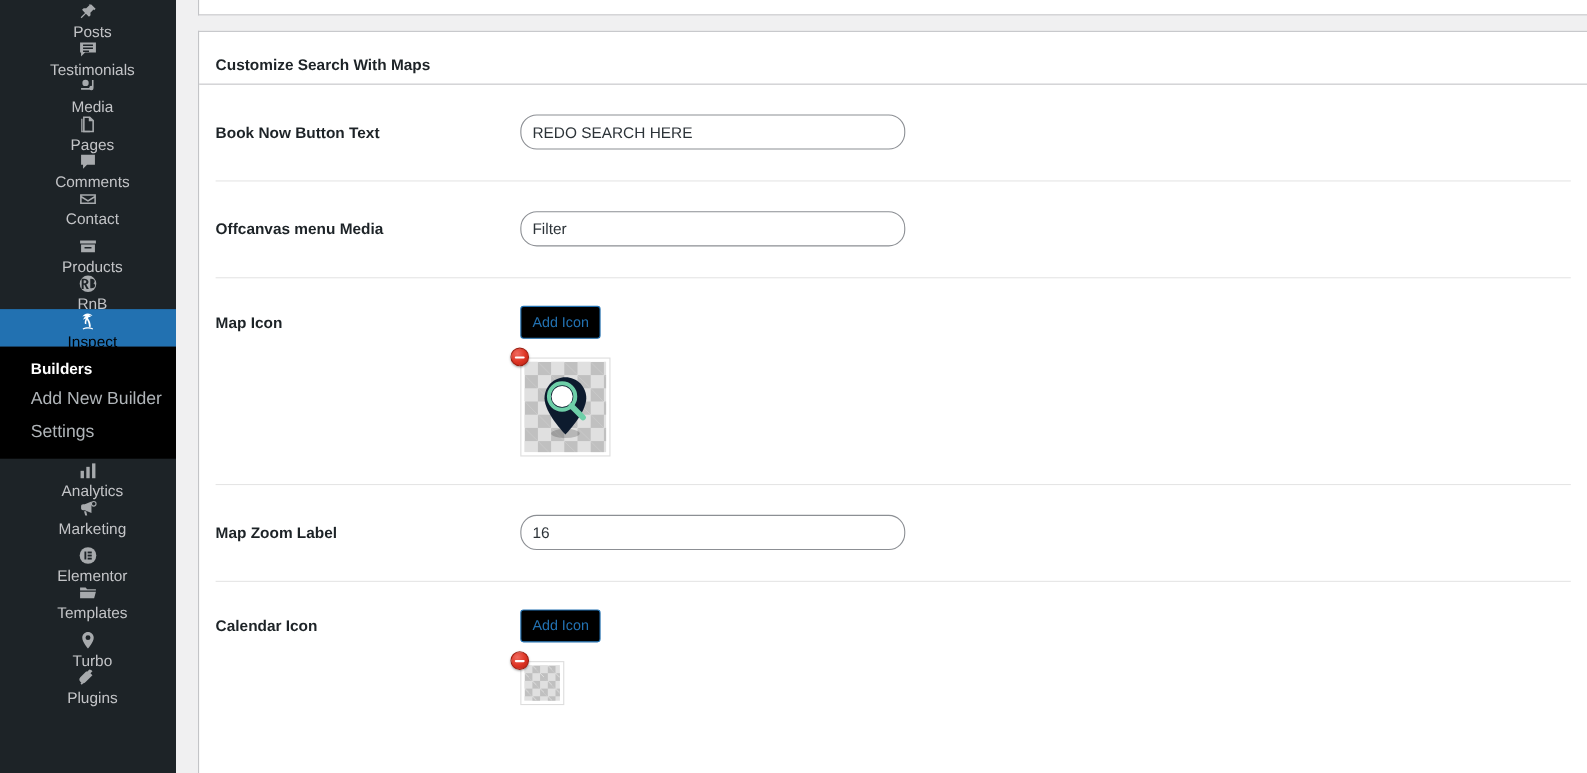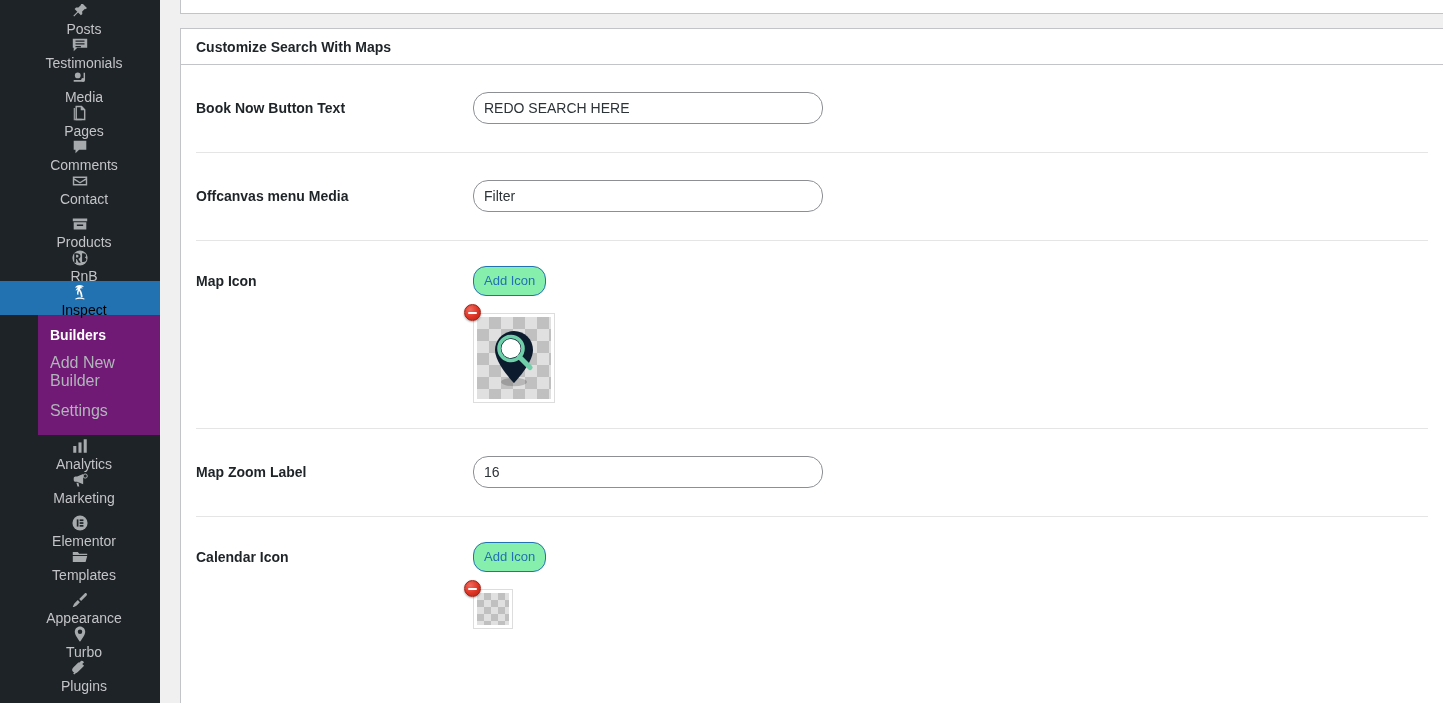--- a/index.html
+++ b/index.html
@@ -53,23 +53,22 @@
     right: -8px; top: 50%;
     margin-top: -8px;
     border-style: solid;
     border-width: 8px 0 8px 8px;
     border-color: transparent transparent transparent #f0f0f1;
   }
 
   .menu-sep { height: 9px; }
 
   .submenu {
-    background: #701a75;
-    padding: 7px 0 9px 0;
-    margin-left: 38px;
+    background: #000000;
+    padding: 7px 0 9px 16px;
   }
   .submenu-title {
     padding: 5px 0 5px 12px;
     color: #fff;
     font-size: 14px;
     font-weight: bold;
   }
   .submenu-item {
     padding: 6px 0 6px 12px;
     color: #b0b5b9;
@@ -104,20 +103,21 @@
     background: #fff;
     border: 1px solid #c3c4c7;
     border-right: none;
   }
 
   .panel-header {
     height: 36px;
     display: flex; align-items: center;
     padding-left: 15px;
     border-bottom: 1px solid #c3c4c7;
+    margin-top: 12px;
   }
   .panel-header-title {
     font-size: 14px;
     font-weight: bold;
     color: #1d2327;
   }
 
   .panel-body { padding: 0 15px; }
 
   .form-row {
@@ -150,23 +150,23 @@
   }
 
   .btn-secondary {
     display: inline-block;
     height: 30px;
     padding: 0 10px;
     font-size: 13px;
     font-family: "Liberation Sans", sans-serif;
     line-height: 28px;
     color: #2271b1;
-    background: #86efac;
+    background: #000000;
     border: 1px solid #2271b1;
-    border-radius: 13px;
+    border-radius: 3px;
     cursor: pointer;
     white-space: nowrap;
   }
 
   
   .thumb-wrap { position: relative; display: inline-block; }
   .thumb-box {
     background: #fff;
     border: 1px solid #ddd;
     padding: 3px;
@@ -332,28 +332,20 @@
         </div>
         <div class="menu-item">
           <span class="mi-icon">
             <svg width="18" height="18" viewBox="0 0 20 20">
               <path fill="currentColor" d="M2 4.5h5.6l1.5 1.8H18v1.4H2V4.5zm0 4.3h16l-1.8 6.7H2V8.8z"></path>
             </svg>
           </span>
           <span class="mi-label">Templates</span>
         </div>
         <div class="menu-sep"></div>
-        <div class="menu-item">
-          <span class="mi-icon">
-            <svg width="18" height="18" viewBox="0 0 20 20">
-              <path fill="currentColor" d="M17.3 2.8c.6.6.6 1.5 0 2.1l-6.1 6.1-2.1-2.1 6.1-6.1c.6-.6 1.5-.6 2.1 0zM7.6 10.1l2.3 2.3-3.6 3.6c-.9.9-2.6 1.6-4.3 1.9.5-1.8 1.1-3.4 2-4.3l3.6-3.5z"></path>
-            </svg>
-          </span>
-          <span class="mi-label">Appearance</span>
-        </div>
         <div class="menu-item">
           <span class="mi-icon">
             <svg width="18" height="18" viewBox="0 0 20 20">
               <path fill="currentColor" d="M10 1.6c-3.2 0-5.8 2.6-5.8 5.8 0 4.2 5.8 11 5.8 11s5.8-6.8 5.8-11c0-3.2-2.6-5.8-5.8-5.8zm0 8.3a2.5 2.5 0 1 1 0-5 2.5 2.5 0 0 1 0 5z"></path>
             </svg>
           </span>
           <span class="mi-label">Turbo</span>
         </div>
         <div class="menu-item">
           <span class="mi-icon">

